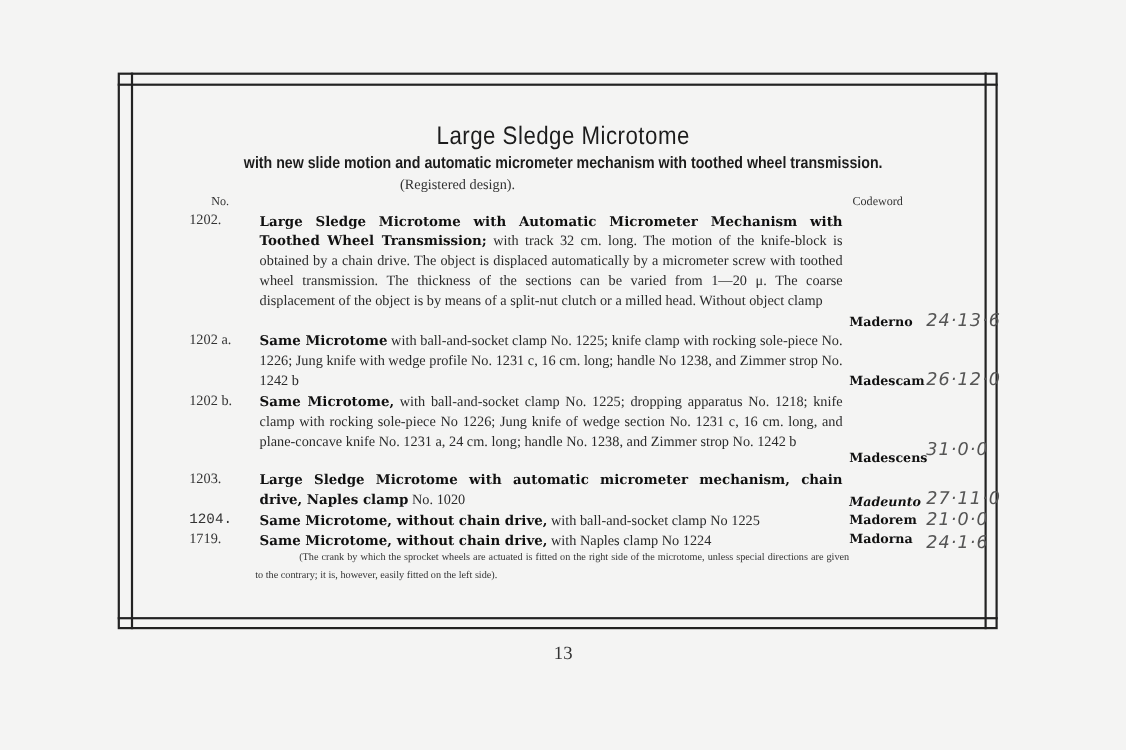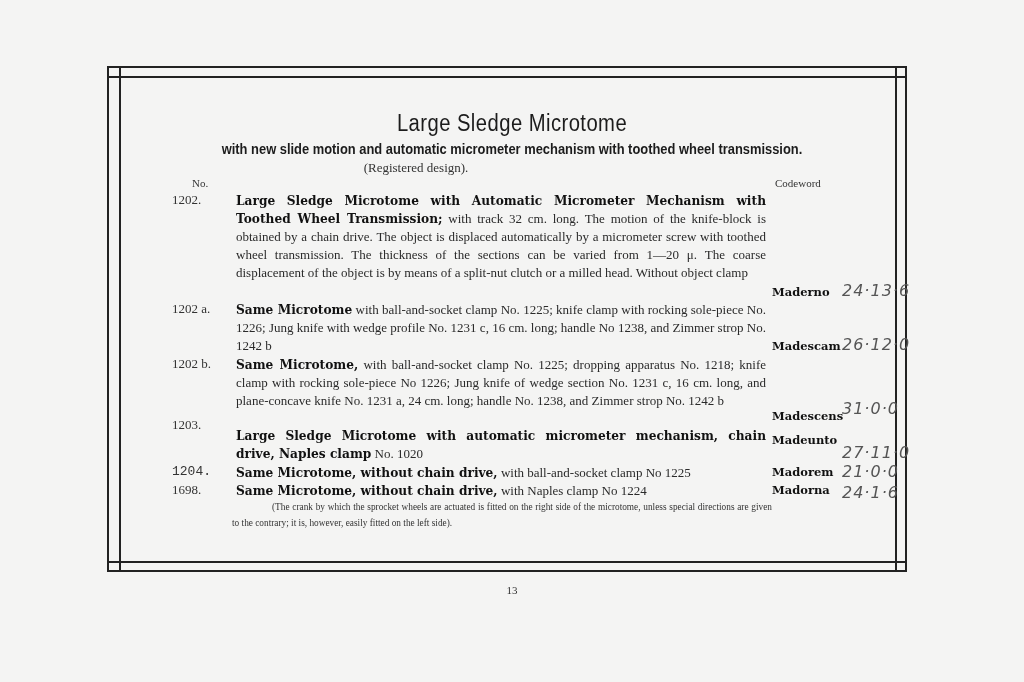--- a/index.html
+++ b/index.html
@@ -65,21 +65,21 @@
       font-size: 16px; color: #555; letter-spacing: 1px;
     }
     .footnote {
       position: absolute; left: 232px; width: 540px; top: 499px;
       font-size: 9.3px; line-height: 16px; color: #333;
       text-indent: 40px;
       text-align: justify;
     }
     .page-number {
       position: absolute; left: 0; width: 1024px; top: 584px;
-      text-align: center; font-size: 11px; color: #333;
+      text-align: center; font-size: 17px; color: #333;
     }
   </style>
 </head>
 <body>
 
 <div class="frame-outer"></div>
 <div class="frame-line-h" style="top:76px;"></div>
 <div class="frame-line-h" style="top:561px;"></div>
 <div class="frame-line-v" style="left:119px;"></div>
 <div class="frame-line-v" style="left:895px;"></div>
@@ -105,35 +105,35 @@
 </div>
 
 <div>
   <div class="entry-no" style="top:356px;">1202 b.</div>
   <div class="entry-text" style="top:356px;"><b>Same Microtome,</b><span> with ball-and-socket clamp No. 1225; dropping apparatus No. 1218; knife clamp with rocking sole-piece No 1226; Jung knife of wedge section No. 1231 c, 16 cm. long, and plane-concave knife No. 1231 a, 24 cm. long; handle No. 1238, and Zimmer strop No. 1242 b</span></div>
   <div class="codeword" style="top:409px;">Madescens</div>
   <div class="price" style="top:399px;">31·0·0</div>
 </div>
 
 <div>
-  <div class="entry-no" style="top:417px;">1203.</div>
+  <div class="entry-no" style="top:427px;">1203.</div>
   <div class="entry-text" style="top:427px;"><b>Large Sledge Microtome with automatic micrometer mechanism, chain drive, Naples clamp</b><span> No. 1020</span></div>
-  <div class="codeword" style="top:433px;">Madeunto</div>
+  <div class="codeword" style="top:449px;font-style:italic;">Madeunto</div>
   <div class="price" style="top:443px;">27·11·0</div>
 </div>
 
 <div>
   <div class="entry-no" style="top:464px;font-family:Liberation Mono, monospace;">1204.</div>
   <div class="entry-text" style="top:464px;"><b>Same Microtome, without chain drive,</b><span> with ball-and-socket clamp No 1225</span></div>
   <div class="codeword" style="top:465px;">Madorem</div>
   <div class="price" style="top:462px;">21·0·0</div>
 </div>
 
 <div>
-  <div class="entry-no" style="top:482px;">1698.</div>
+  <div class="entry-no" style="top:482px;">1719.</div>
   <div class="entry-text" style="top:482px;"><b>Same Microtome, without chain drive,</b><span> with Naples clamp No 1224</span></div>
   <div class="codeword" style="top:483px;">Madorna</div>
   <div class="price" style="top:483px;">24·1·6</div>
 </div>
 
 <div class="footnote">(The crank by which the sprocket wheels are actuated is fitted on the right side of the microtome, unless special directions are given to the contrary; it is, however, easily fitted on the left side).</div>
 
 <div class="page-number">13</div>
 
 </body></html>

